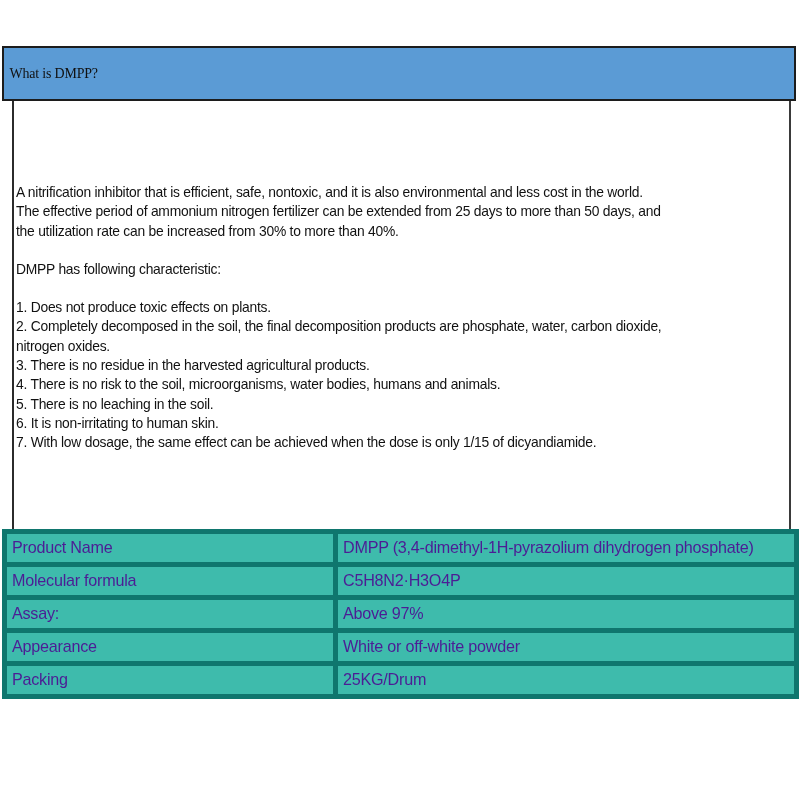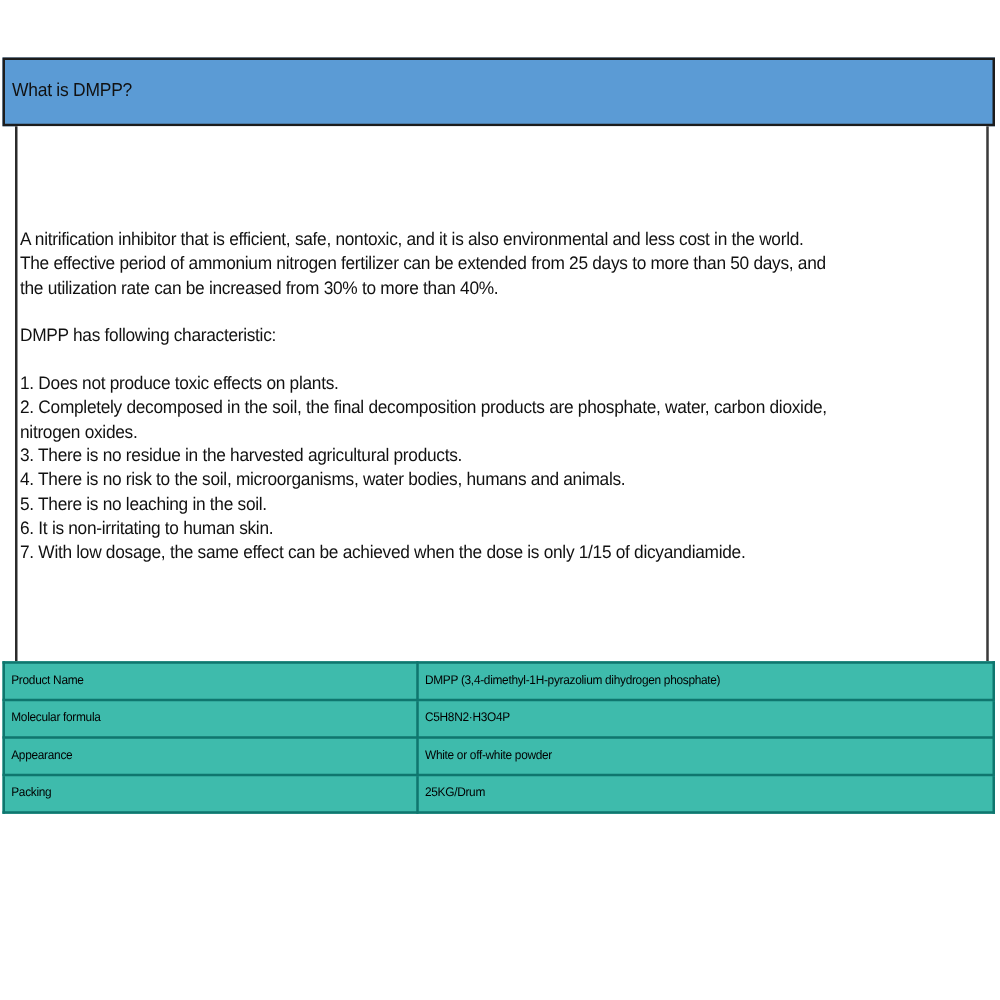--- a/index.html
+++ b/index.html
@@ -27,20 +27,21 @@
     position: absolute;
     left: 2px;
     top: 46px;
     width: 794px;
     height: 55px;
     background: #5B9BD5;
     border: 2px solid #1c1c1c;
     box-sizing: border-box;
     display: flex;
     align-items: center;
+    font-family: Liberation Serif, serif;
   }
   .header-title {
     font-size: 15px;
     line-height: 1.1;
     color: #111111;
     padding-left: 6px;
     letter-spacing: -0.2px;
     transform: scaleX(0.93);
     transform-origin: left center;
     white-space: nowrap;
@@ -81,27 +82,27 @@
   .spec-table {
     position: absolute;
     left: 2px;
     top: 529px;
     width: 794px;
     border-collapse: collapse;
     background: #3EBBAC;
     table-layout: fixed;
   }
   .spec-table td {
-    border: 2px solid #0f766e;
+    border: 5px solid #0f766e;
     background: #3EBBAC;
     height: 28px;
     padding: 0 0 0 5px;
-    font-size: 10px;
+    font-size: 17px;
     line-height: 1.15;
-    color: #000000;
+    color: #4c1d95;
     letter-spacing: -0.25px;
     vertical-align: middle;
     overflow: hidden;
     white-space: nowrap;
   }
   .spec-table td .cellwrap {
     display: inline-block;
     transform: scaleX(0.95);
     transform-origin: left center;
   }
@@ -144,20 +145,24 @@
     <tbody>
       <tr>
         <td><span class="cellwrap">Product Name</span></td>
         <td><span class="cellwrap">DMPP (3,4-dimethyl-1H-pyrazolium dihydrogen phosphate)</span></td>
       </tr>
       <tr>
         <td><span class="cellwrap">Molecular formula</span></td>
         <td><span class="cellwrap">C5H8N2·H3O4P</span></td>
       </tr>
       <tr>
+        <td><span class="cellwrap">Assay:</span></td>
+        <td><span class="cellwrap">Above 97%</span></td>
+      </tr>
+      <tr>
         <td><span class="cellwrap">Appearance</span></td>
         <td><span class="cellwrap">White or off-white powder</span></td>
       </tr>
       <tr>
         <td><span class="cellwrap">Packing</span></td>
         <td><span class="cellwrap">25KG/Drum</span></td>
       </tr>
     </tbody>
   </table>
 

